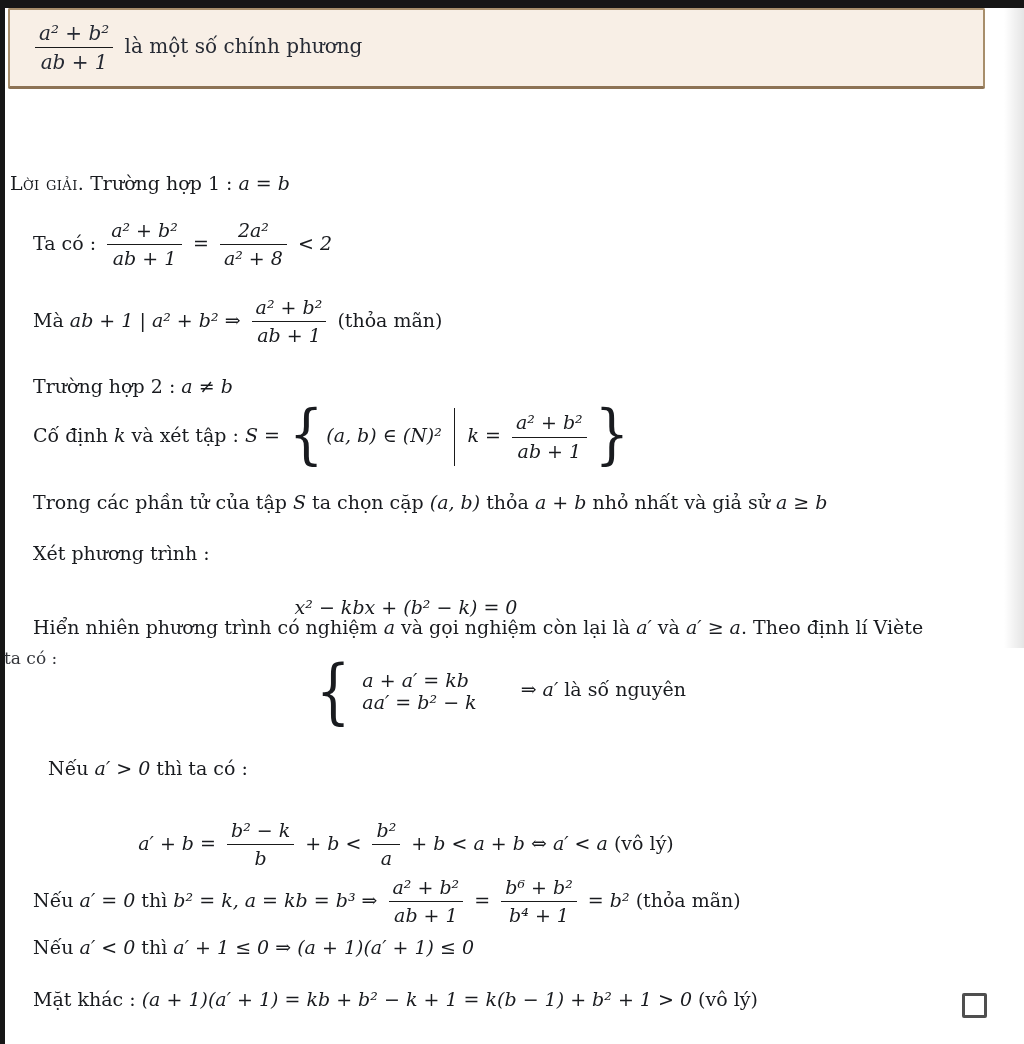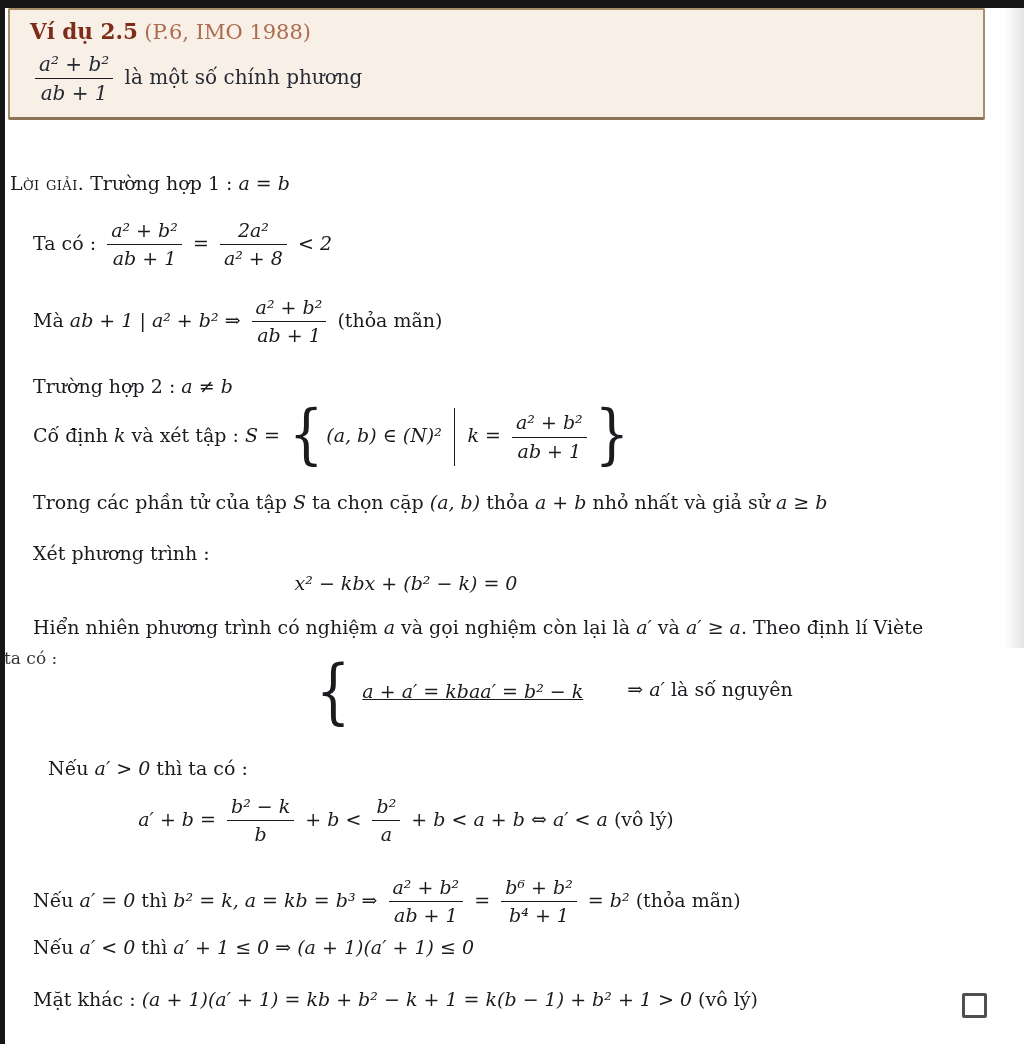--- a/index.html
+++ b/index.html
@@ -25,54 +25,50 @@
     color:#262a34;font-size:20px;line-height:1.25;
   }
   .problem-title-row{margin-bottom:7px;}
   .problem-title{font-weight:bold;color:#7c2c18;font-size:21.5px;}
   .problem-ref{color:#ab6c50;font-size:21px;}
   .problem-line{white-space:nowrap;}
   .problem-line2{margin-top:3px;}
 
   
   .ln{position:absolute;white-space:nowrap;font-size:19px;}
-  .center{left:0;width:812px;text-align:center;}
+  .center{left:0;width:812px;text-align:center;margin-top:24px;}
   .mi{font-style:italic;}
   .sc{font-variant:small-caps;letter-spacing:.4px;}
 
   .frac{display:inline-block;vertical-align:middle;text-align:center;margin:0 5px;line-height:1.12;}
   .frac .num{display:block;padding:0 4px 3px;}
   .frac .den{display:block;border-top:1.6px solid #1a1a1a;padding:3px 4px 0;}
 
   .bigb{display:inline-block;vertical-align:middle;font-size:54px;line-height:.9;
     transform:scaleY(1.22);font-weight:300;margin:0 3px;position:relative;top:-3px;}
   .vbar{display:inline-block;vertical-align:middle;width:1.6px;height:58px;background:#1a1a1a;margin:0 12px;}
   .gap{display:inline-block;height:1px;}
 
   .sys{display:inline-flex;align-items:center;vertical-align:middle;}
   .sys .sbrace{font-size:54px;line-height:1;transform:scaleY(1.32);margin-right:12px;font-weight:300;}
-  .sys .eqcol{display:flex;flex-direction:row;text-decoration:underline;}
+  .sys .eqcol{display:flex;flex-direction:column;}
 
   .qed{position:absolute;left:962px;top:993px;width:19px;height:19px;
     border:3px solid #4f4f4f;border-radius:2px;background:#ffffff;box-sizing:content-box;}
 
   .small-left{font-size:17px;color:#33353a;}
 </style>
 </head>
 <body>
 
 <div class="edge-top"></div>
 <div class="edge-left"></div>
 <div class="edge-shade"></div>
 
 <div class="problem-box">
-  <div class="problem-title-row">
-    <span class="problem-title">Ví dụ 2.5</span>
-    <span class="problem-ref">(P.6, IMO 1988)</span>
-  </div>
   <div class="problem-line problem-line2"><span class="frac"><span class="num"><span class="mi">a² + b²</span></span><span class="den"><span class="mi">ab + 1</span></span></span> là một số chính phương</div>
 </div>
 
 <div class="ln" style="left:10px;top:172px;"><span class="sc">Lời giải.</span>  Trường hợp 1 : <span class="mi">a = b</span></div>
 <div class="ln" style="left:33px;top:220px;">Ta có : <span class="frac"><span class="num"><span class="mi">a² + b²</span></span><span class="den"><span class="mi">ab + 1</span></span></span> = <span class="frac"><span class="num"><span class="mi">2a²</span></span><span class="den"><span class="mi">a² + 8</span></span></span><span class="mi"> &lt; 2</span></div>
 <div class="ln" style="left:33px;top:297px;">Mà <span class="mi">ab + 1 | a² + b²</span> ⇒ <span class="frac"><span class="num"><span class="mi">a² + b²</span></span><span class="den"><span class="mi">ab + 1</span></span></span> (thỏa mãn)</div>
 <div class="ln" style="left:33px;top:367px;margin-top:8px;">Trường hợp 2 : <span class="mi">a ≠ b</span></div>
 <div class="ln" style="left:33px;top:408px;">Cố định <span class="mi">k</span> và xét tập : <span class="mi">S</span> = <span class="bigb">{</span><span class="mi">(a, b) ∈ (N)²</span><span class="vbar"></span><span class="mi">k</span> = <span class="frac"><span class="num"><span class="mi">a² + b²</span></span><span class="den"><span class="mi">ab + 1</span></span></span><span class="bigb">}</span></div>
 <div class="ln" style="left:33px;top:491px;text-align:center;">Trong các phần tử của tập <span class="mi">S</span> ta chọn cặp <span class="mi">(a, b)</span> thỏa <span class="mi">a + b</span> nhỏ nhất và giả sử <span class="mi">a ≥ b</span></div>
 <div class="ln" style="left:33px;top:542px;">Xét phương trình :</div>

